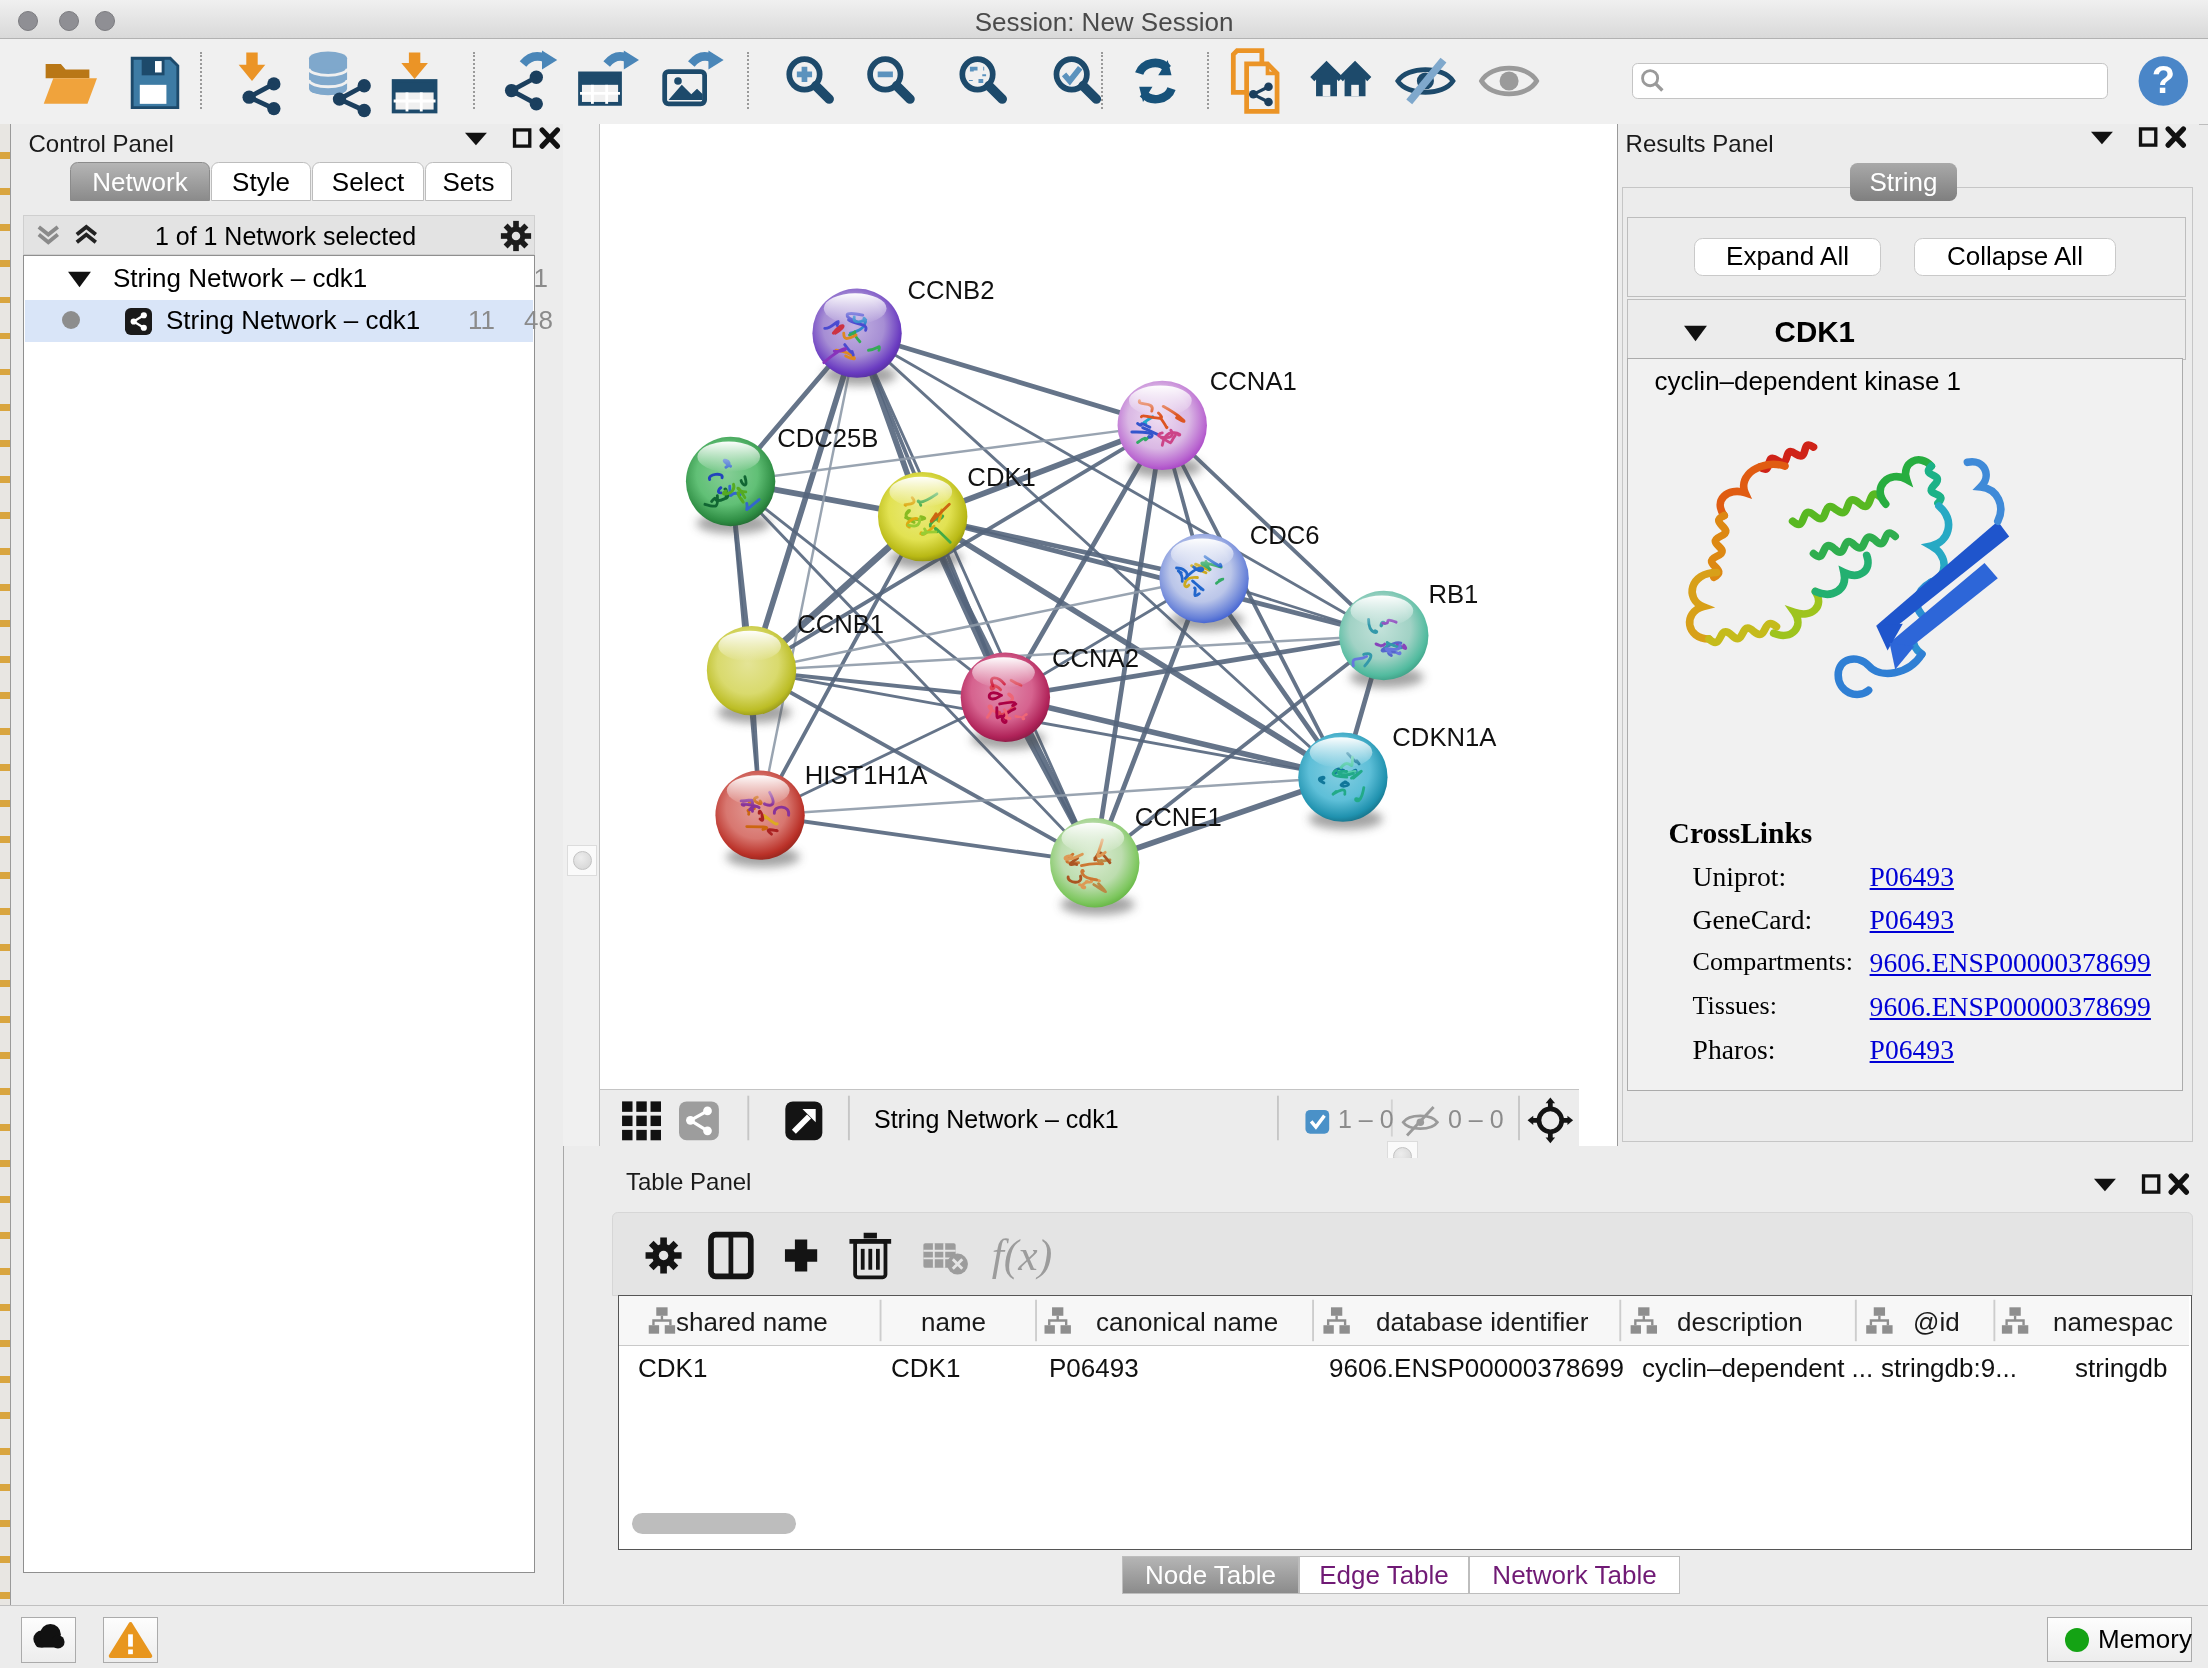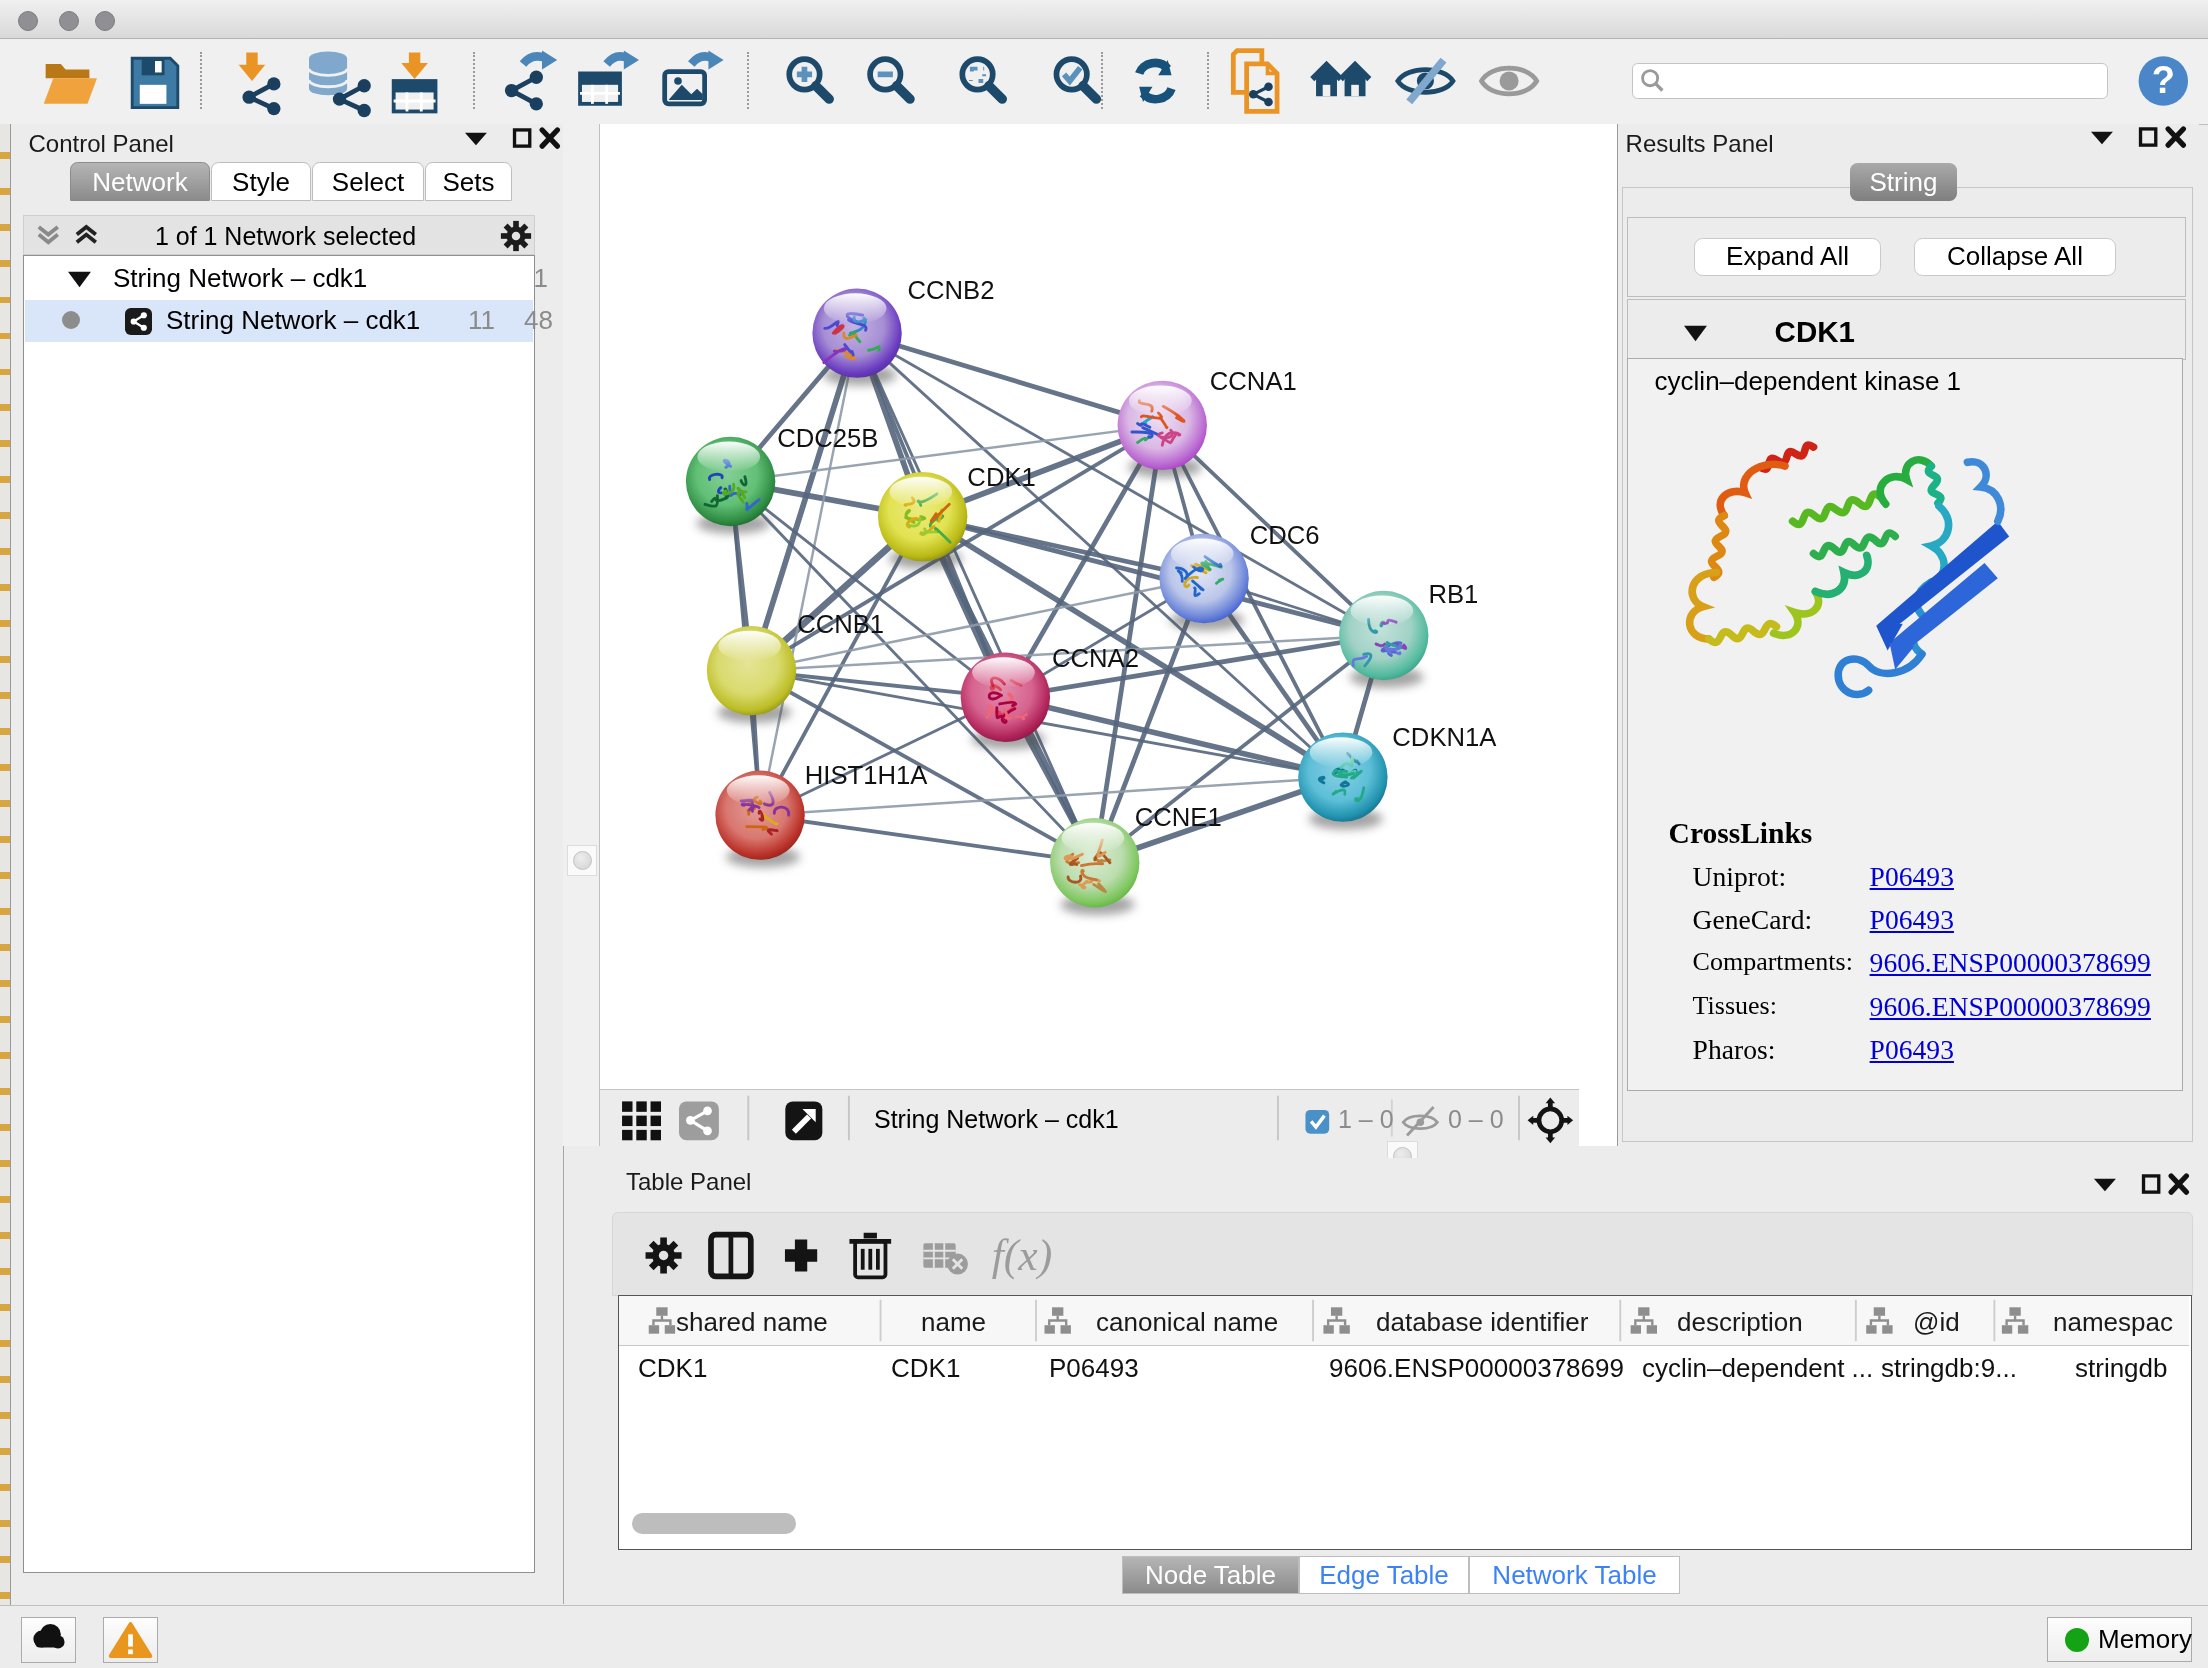--- a/index.html
+++ b/index.html
@@ -52,41 +52,42 @@
   #rpanel{left:1617px;top:124px;width:582px;height:1022px;background:#ececec;
      border-left:1.9px solid #9a9a9a;box-sizing:border-box;}
   
   #tpanel{left:599px;top:1158px;width:1609px;height:445px;background:#ececec;}
   #tptoolbar{left:612px;top:1212px;width:1581px;height:84px;background:#e4e4e4;
      border:1px solid #d6d6d6;border-radius:5.7px 5.7px 0 0;box-sizing:border-box;padding-left:9px;}
   #tablebox{left:618px;top:1295px;width:1574px;height:255px;background:#fff;
      border:1.9px solid #555;box-sizing:border-box;}
   
   .btab{position:absolute;top:1556px;height:38px;box-sizing:border-box;
-     border:1px solid #bdbdbd;background:#fff;color:#3b82f6;font-size:26px;
+     border:1px solid #bdbdbd;background:#fff;color:#701a75;font-size:26px;
      text-align:center;line-height:36px;}
   
   #statusbar{left:0;top:1605px;width:2208px;height:64px;background:#ececec;
      border-top:1px solid #c0c0c0;}
   .sbtn{position:absolute;top:10.5px;width:55px;height:46px;background:linear-gradient(#fdfdfd,#ededed);
      border:1px solid #ababab;box-sizing:border-box;}
   #membtn{position:absolute;left:2047px;top:10.5px;width:145px;height:45px;
      background:linear-gradient(#fdfdfd,#ededed);border:1px solid #ababab;box-sizing:border-box;}
   .num{color:#8b8b8b;}
   .lnk{font-family:"Liberation Serif",serif;font-size:27.6px;color:#0000d6;text-decoration:underline;}
   .thdr{position:absolute;top:10.5px;font-size:26px;color:#1a1a1a;}
   .tcell{position:absolute;font-size:26px;color:#111;}
 </style>
 </head>
 <body>
 
   <div class="abs" id="titlebar">
     <div class="tl" style="left:18px;"></div>
     <div class="tl" style="left:59px;"></div>
     <div class="tl" style="left:95px;"></div>
+    <div id="title">Session: New Session</div>
   </div>
 
   <div class="abs" id="toolbar">
     <svg class="abs" style="left:0;top:0;" width="2208" height="85" viewBox="0 0 2322 89">
 
       <g transform="translate(46,16)">
         <path d="M2 10 h16 l5 6 h25 v9 h-46 z" fill="#b97716"></path>
         <polygon points="0,52 10,25 56,25 46,52" fill="#f0a33c"></polygon>
       </g>
 

